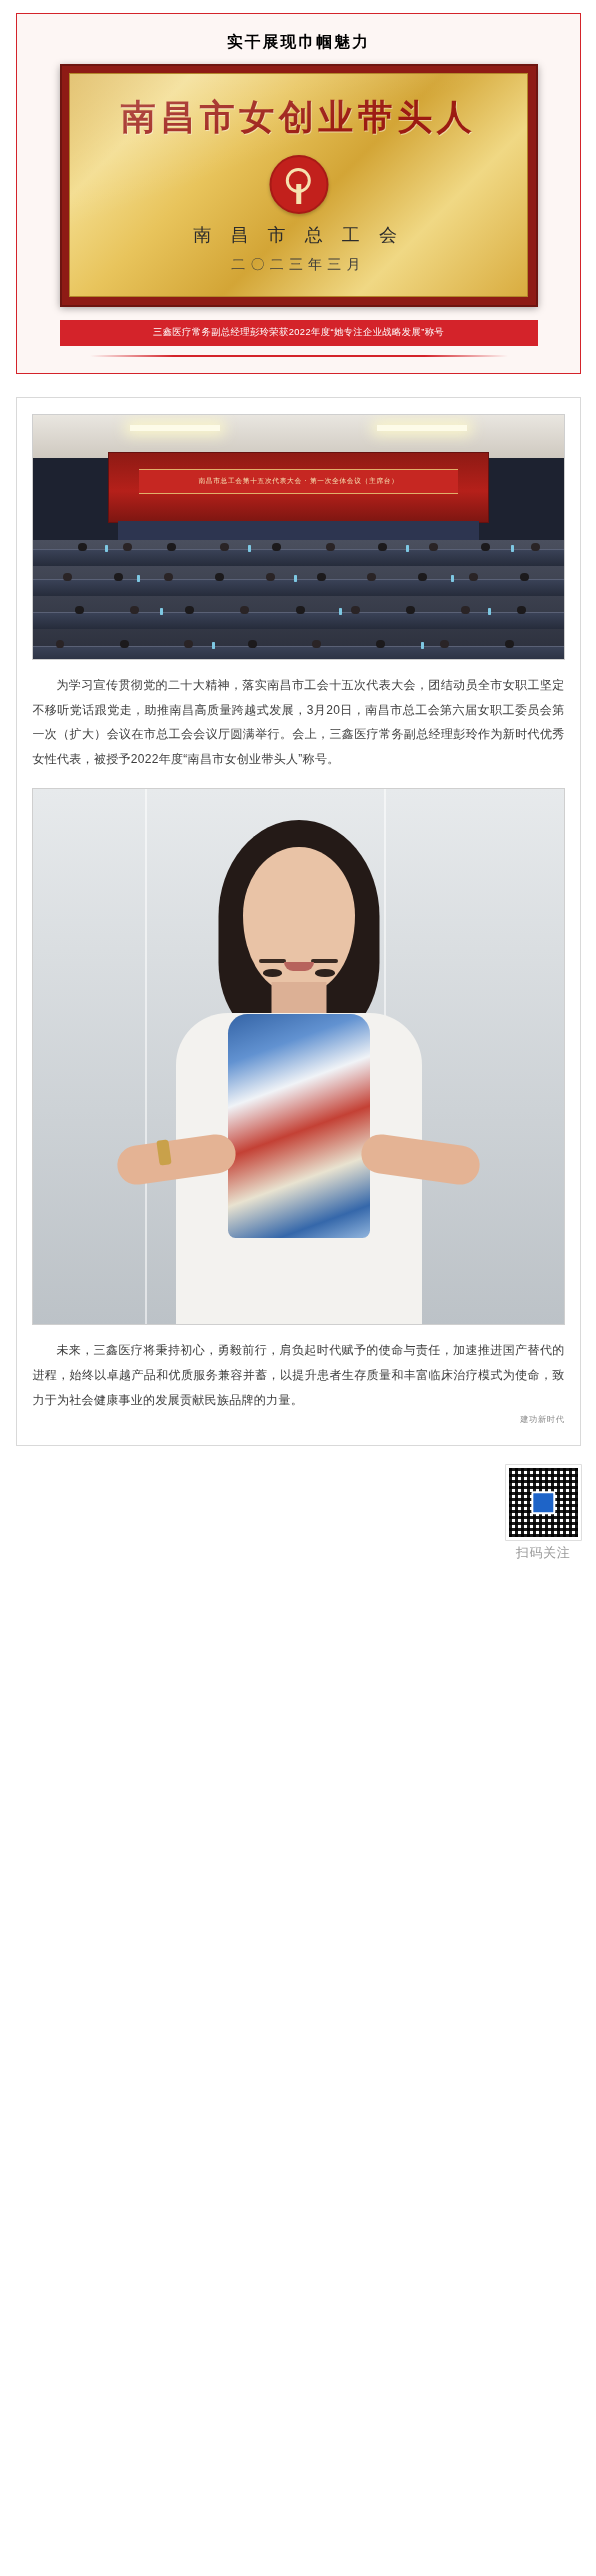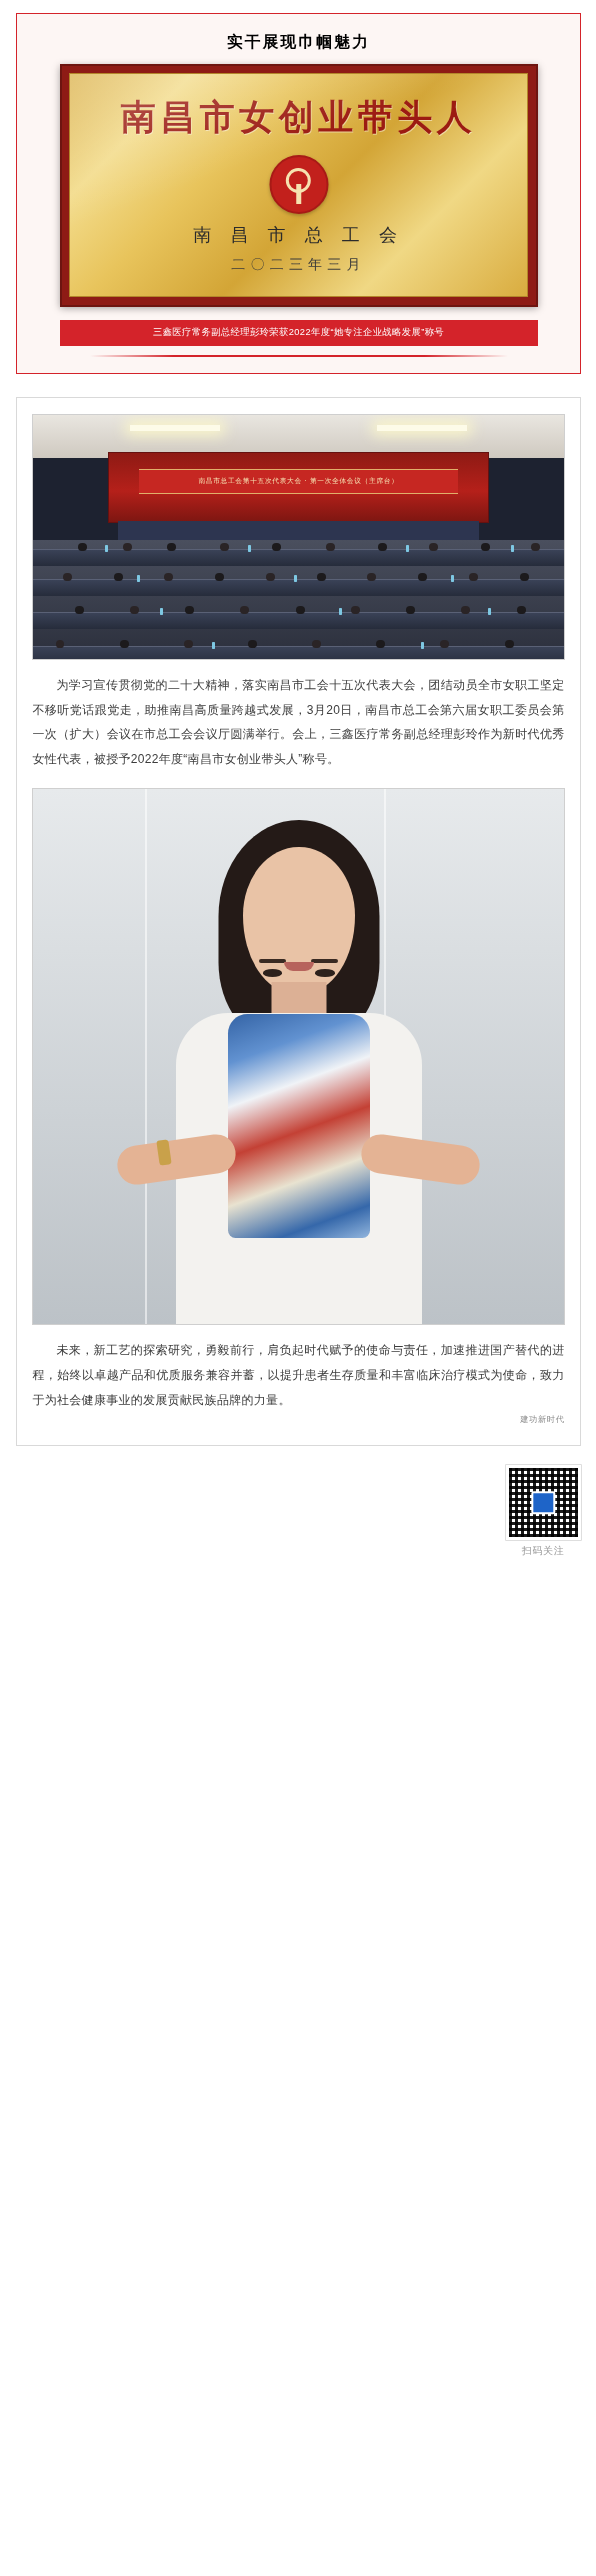--- a/index.html
+++ b/index.html
@@ -403,21 +403,21 @@
   .qr-center {
     position: absolute;
     left: 50%; top: 50%;
     transform: translate(-50%, -50%);
     width: 19.4px; height: 19.4px;
     background: #1e64c8;
     border: 2.2px solid #ffffff;
     border-radius: 2.2px;
   }
   .qr-label {
-    font-size: 10px;
+    font-size: 13px;
     color: #9a9a9a;
     text-align: center;
     margin-top: 3.7px;
     letter-spacing: 0.7px;
   }
 </style>
 </head>
 <body>
 
 <div class="page">
@@ -528,21 +528,21 @@
       <div class="pp-mouth"></div>
       <div class="pp-neck"></div>
       <div class="pp-body"></div>
       <div class="pp-scarf"></div>
       <div class="pp-arm-l"></div>
       <div class="pp-arm-r"></div>
       <div class="pp-watch"></div>
     </div>
 
 
-    <p class="body-text">未来，新工艺的探索研究，勇毅前行，肩负起时代赋予的使命与责任，加速推进国产替代的进程，始终以卓越产品和优质服务兼容并蓄，以提升患者生存质量和丰富临床治疗模式为使命，致力于为社会健康事业的发展贡献民族品牌的力量。</p>
+    <p class="body-text">未来，三鑫医疗将秉持初心，勇毅前行，肩负起时代赋予的使命与责任，加速推进国产替代的进程，始终以卓越产品和优质服务兼容并蓄，以提升患者生存质量和丰富临床治疗模式为使命，致力于为社会健康事业的发展贡献民族品牌的力量。</p>
 
     <div class="footer-note">建功新时代</div>
   </section>
 
   <div class="bottom-area">
     <div>
       <div class="qr">
         <div class="qr-center"></div>
       </div>
       <div class="qr-label">扫码关注</div>

